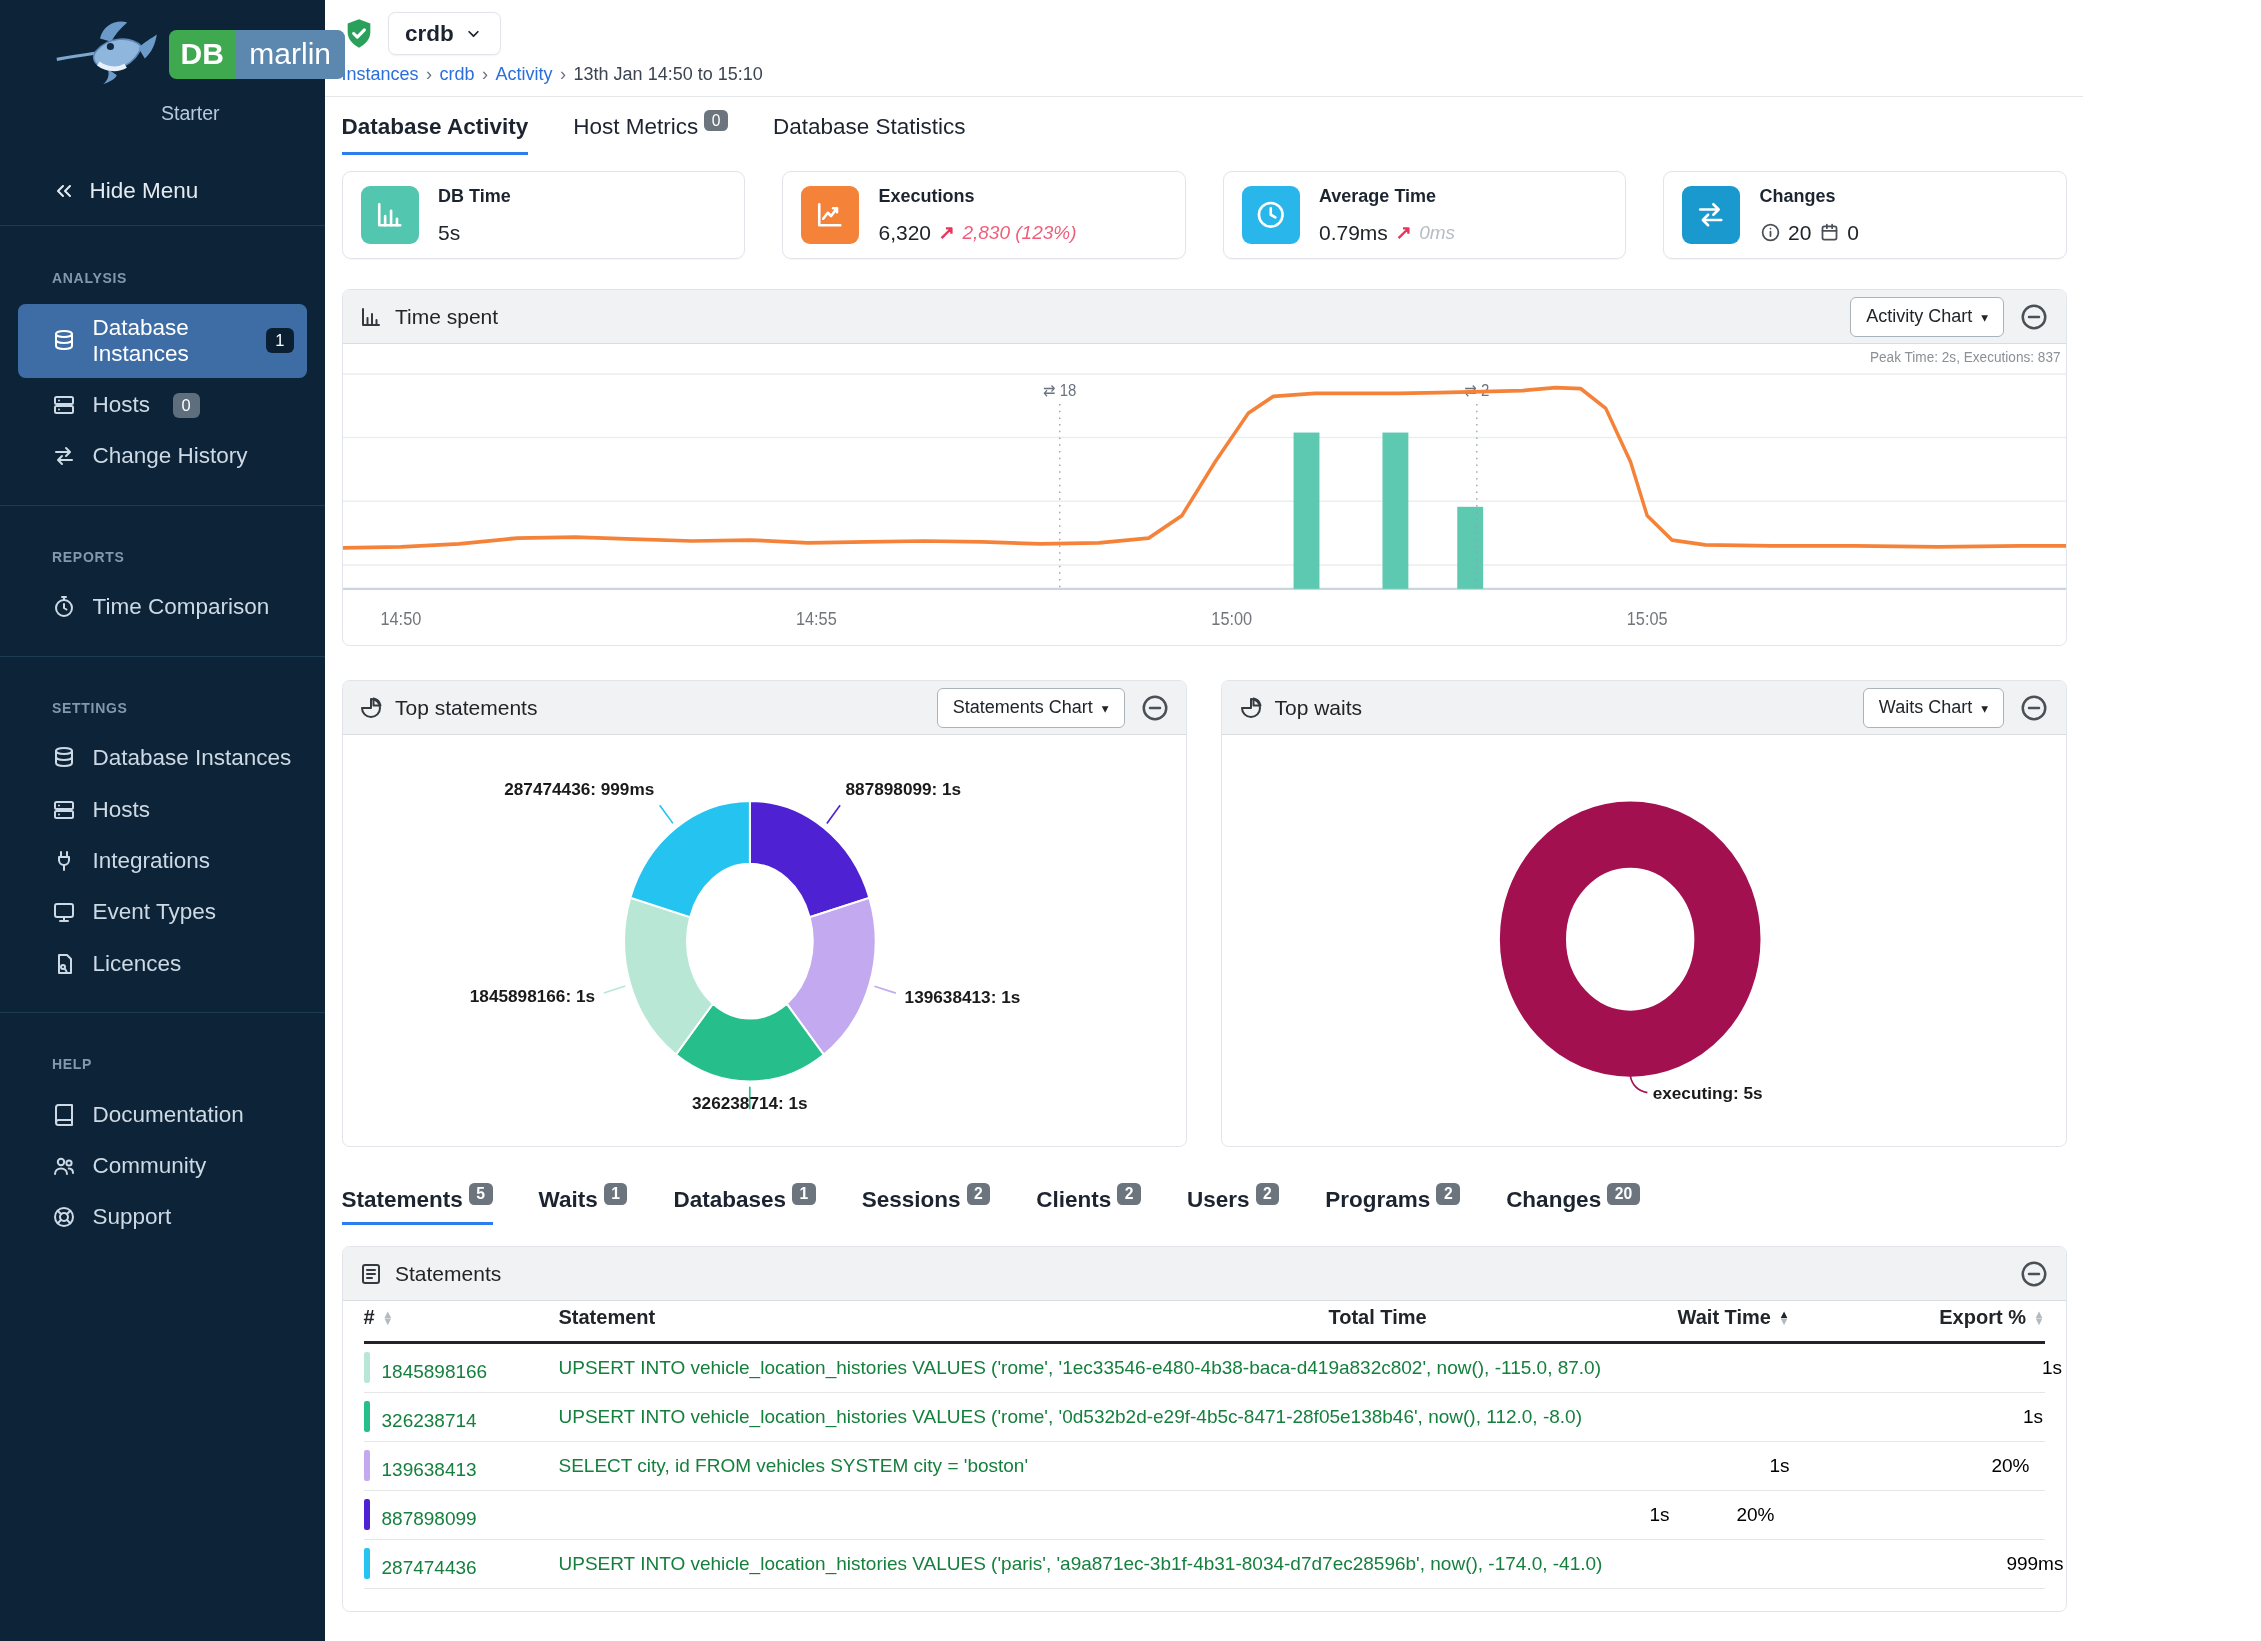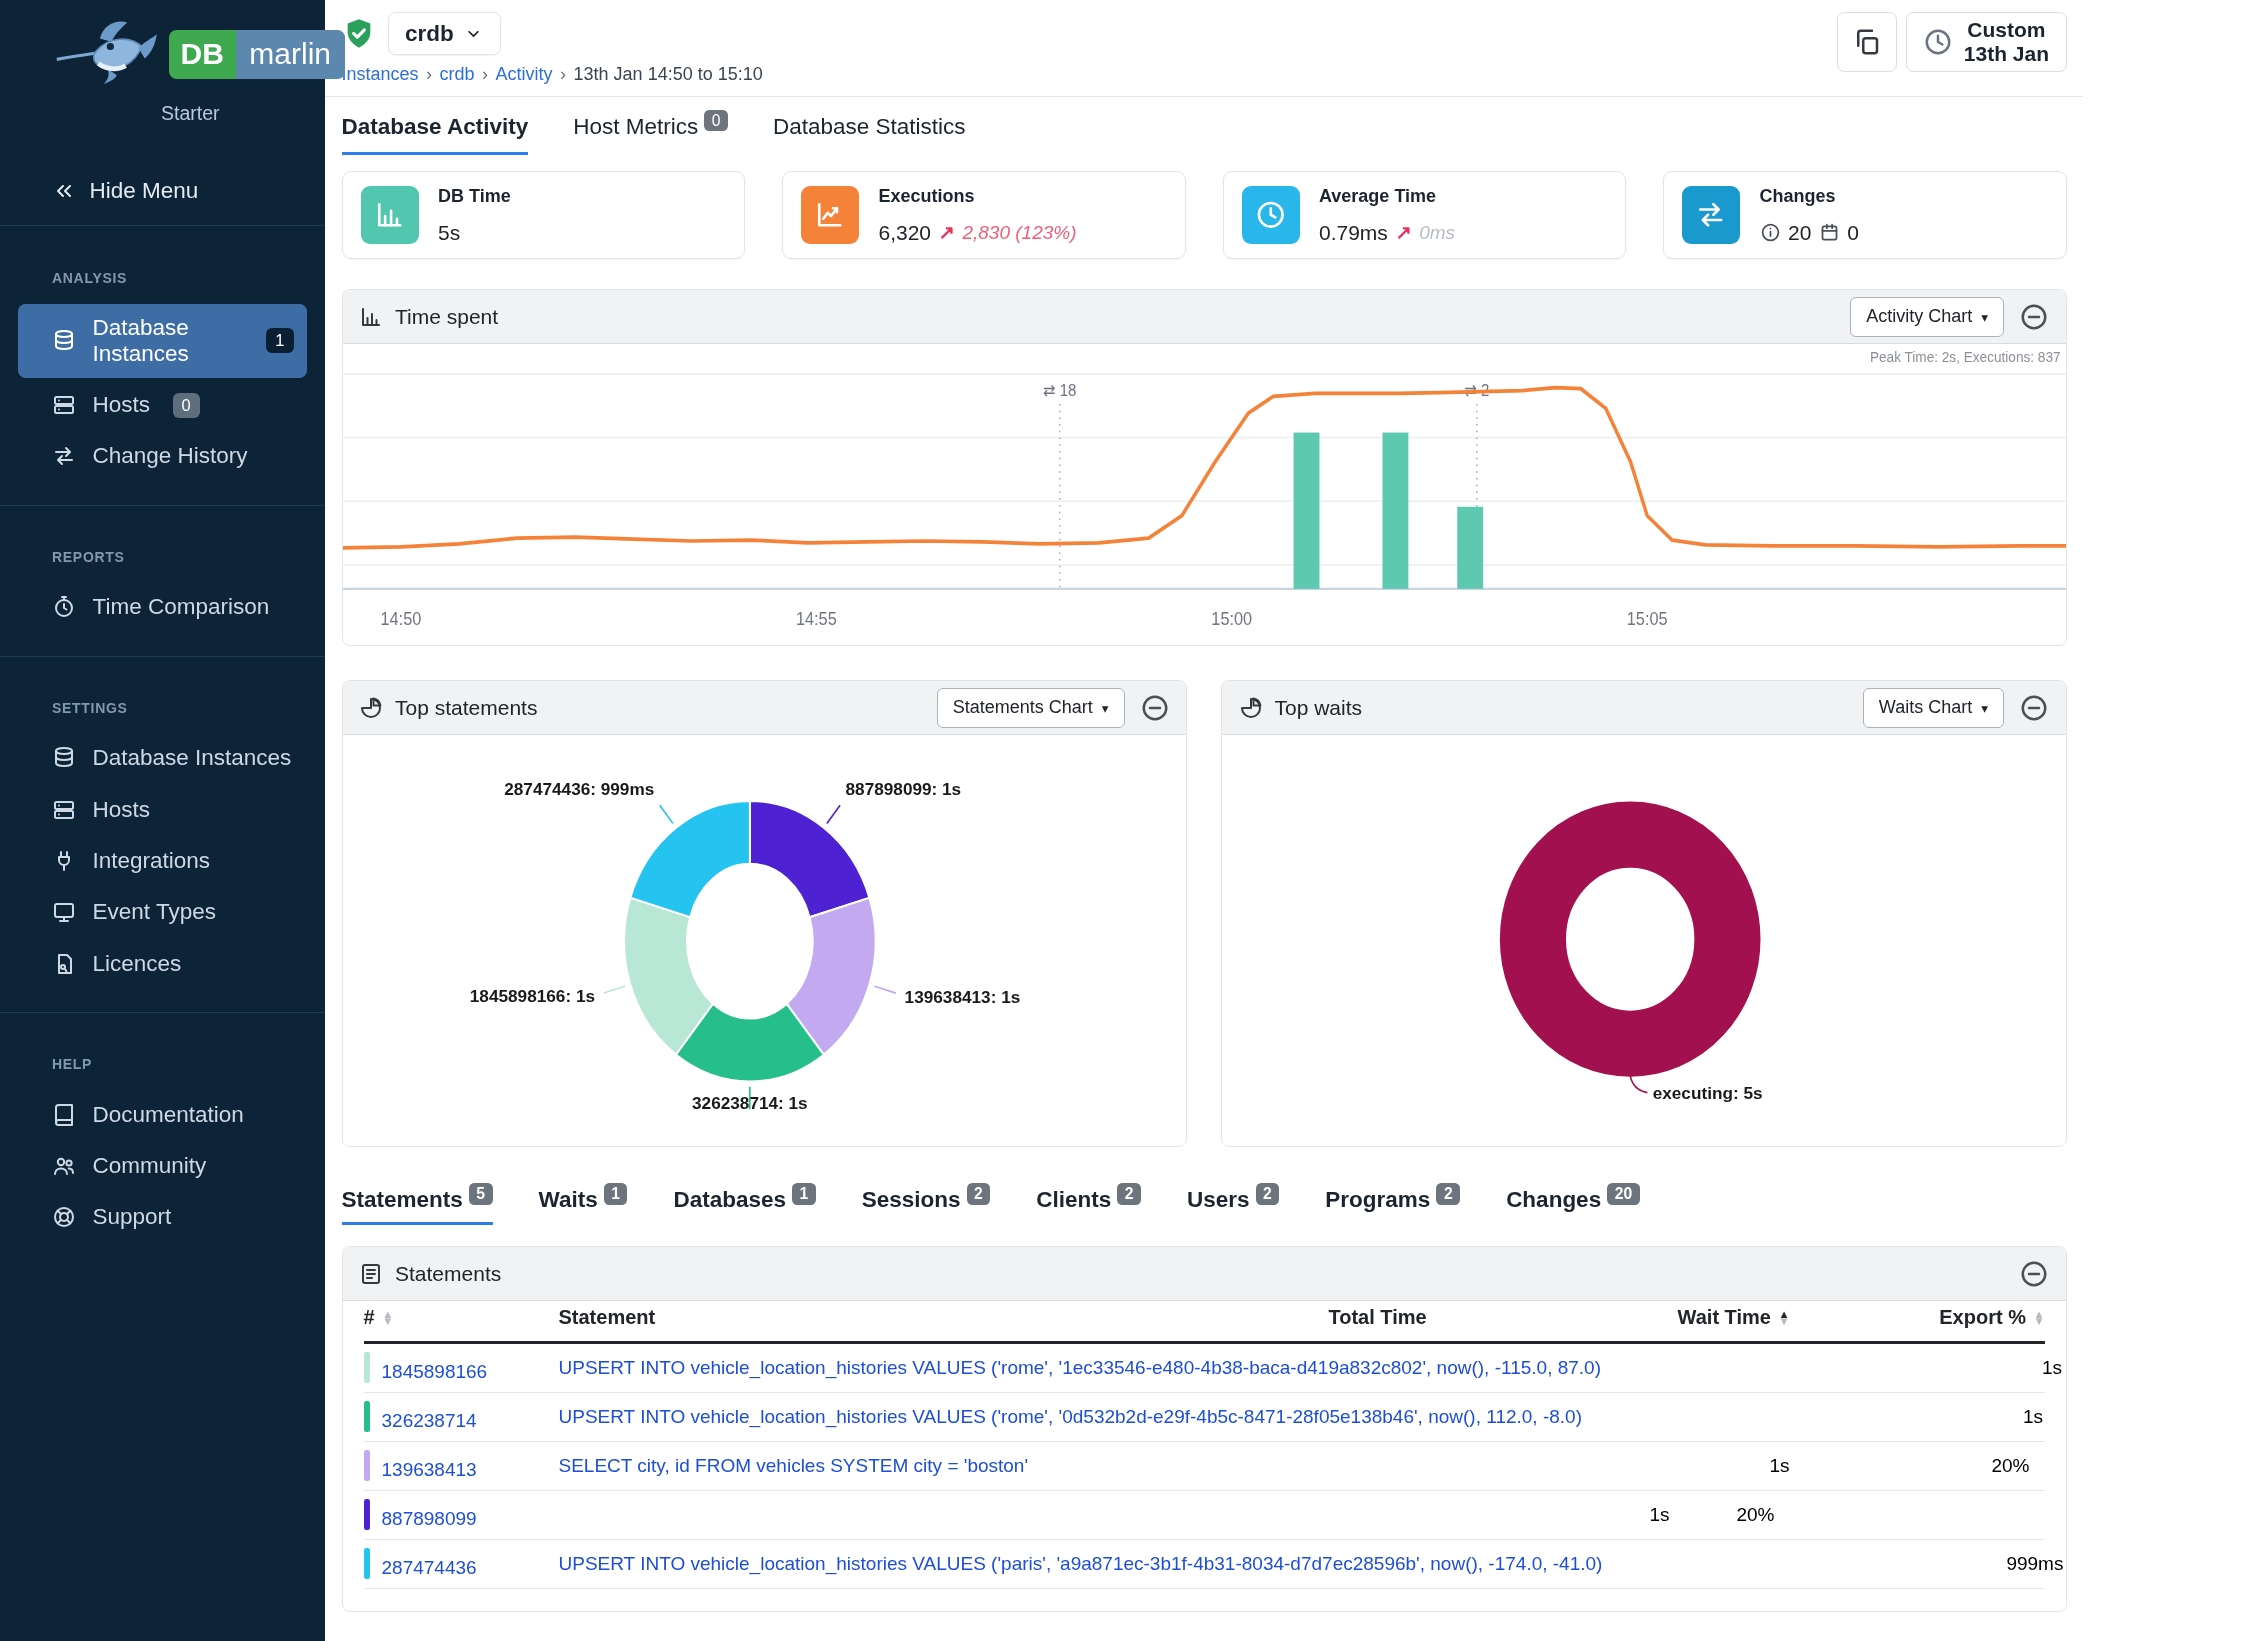--- a/index.html
+++ b/index.html
@@ -93,21 +93,21 @@
   .thead, .trow { display:grid; grid-template-columns:195px 1fr 341px 120px 255px; align-items:center; }
   .thead { font-size:20px; font-weight:bold; color:#212529; padding-bottom:12px; border-bottom:3px solid #212529; }
   .th.right, .td.right { text-align:right; }
   .td.right { padding-right:0; }
   .th .sort { display:inline-flex; flex-direction:column; line-height:.62; margin-left:7.5px; vertical-align:middle; }
   .sort i { font-style:normal; font-size:11.2px; color:#b4bac0; }
   .sort i.on { color:#212529; }
   .trow { height:49px; border-bottom:0.7px solid #e4e7ea; font-size:19px; }
   .id-cell { display:flex; align-items:center; gap:12px; }
   .color-bar { width:6px; height:31.5px; border-radius:2.2px; flex:0 0 6px; }
-  .trow a { color:#1d4ed8; text-decoration:none; white-space:nowrap; overflow:hidden; cursor:pointer;margin-top:8px; }
+  .trow a { color:#15803d; text-decoration:none; white-space:nowrap; overflow:hidden; cursor:pointer;margin-top:8px; }
   .tt-bar { width:25.5px; height:31.5px; border-radius:2.2px; background:#a31050; }
 </style>
 </head>
 <body>
 
 <div class="app">
 
   <nav class="sidebar">
     <div class="logo-block">
       <div class="logo-row">
@@ -303,42 +303,20 @@
         </div>
         <div class="breadcrumb">
           <a>Instances</a>
             <span>›</span>
           <a>crdb</a>
             <span>›</span>
           <a>Activity</a>
             <span>›</span>
           <span class="last">13th Jan 14:50 to 15:10</span>
         </div>
-      </div>
-      <div class="topbar-right">
-        <button class="icon-btn">
-          <span class="ic lg">
-              <svg viewBox="0 0 24 24" fill="none" stroke="currentColor" stroke-width="2" stroke-linecap="round" stroke-linejoin="round">
-                <rect x="9" y="9" width="11" height="12" rx="2"></rect>
-                <path d="M5 15V5a2 2 0 0 1 2-2h9"></path>
-              </svg>
-            </span>
-        </button>
-        <button class="range-btn">
-          <span class="ic lg">
-              <svg viewBox="0 0 24 24" fill="none" stroke="currentColor" stroke-width="2" stroke-linecap="round" stroke-linejoin="round">
-                <circle cx="12" cy="12" r="9"></circle>
-                <path d="M12 7v5l3.5 2"></path>
-              </svg>
-            </span>
-          <span class="txt">
-            <div>Custom</div>
-            <div>13th Jan</div>
-          </span>
-        </button>
       </div>
     </div>
 
     <div class="main-tabs">
       <div class="main-tab active">
         <span>Database Activity</span>
       </div>
       <div class="main-tab">
         <span>Host Metrics</span><span class="tbadge">0</span>
       </div>

